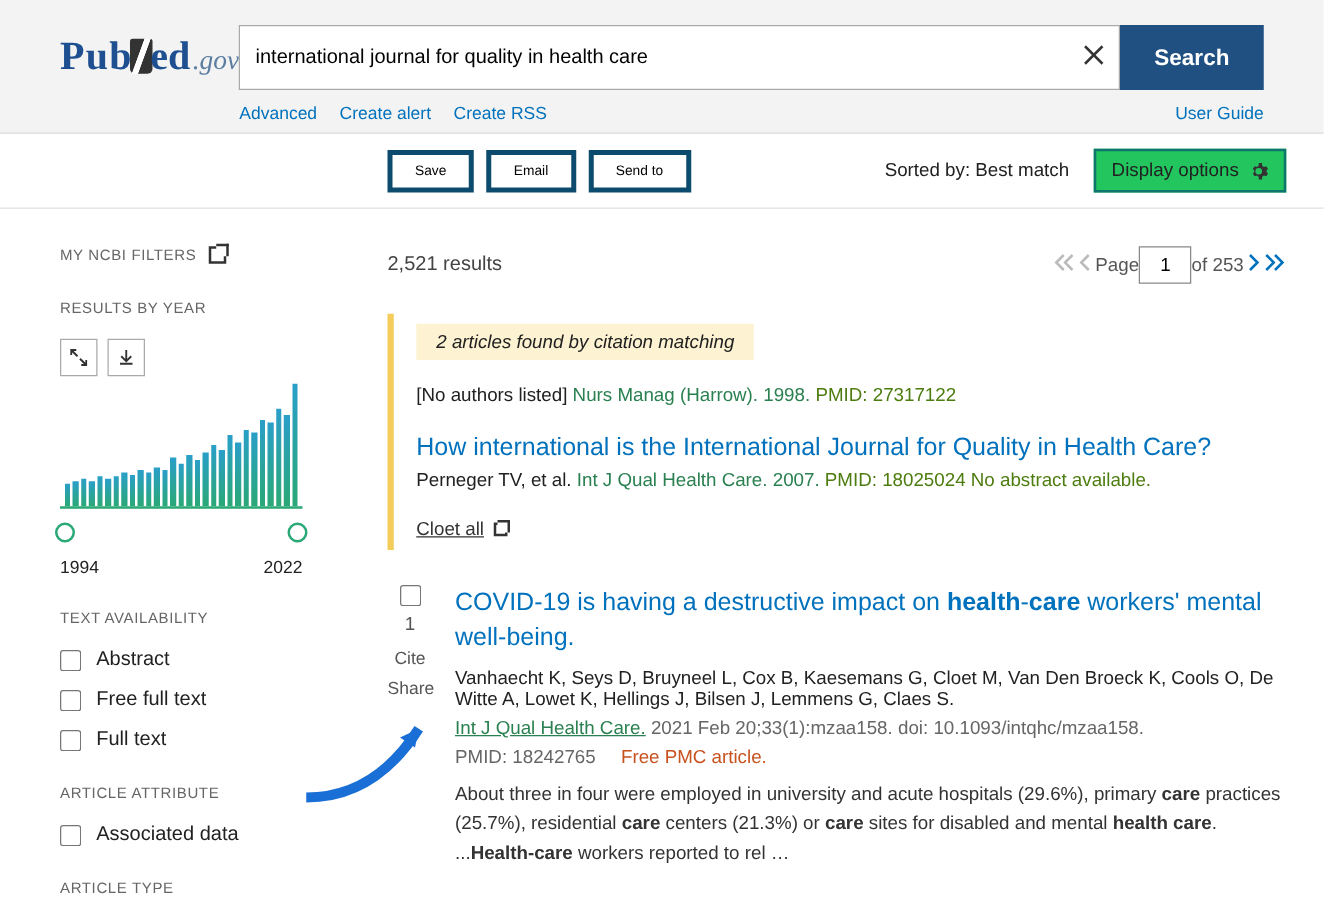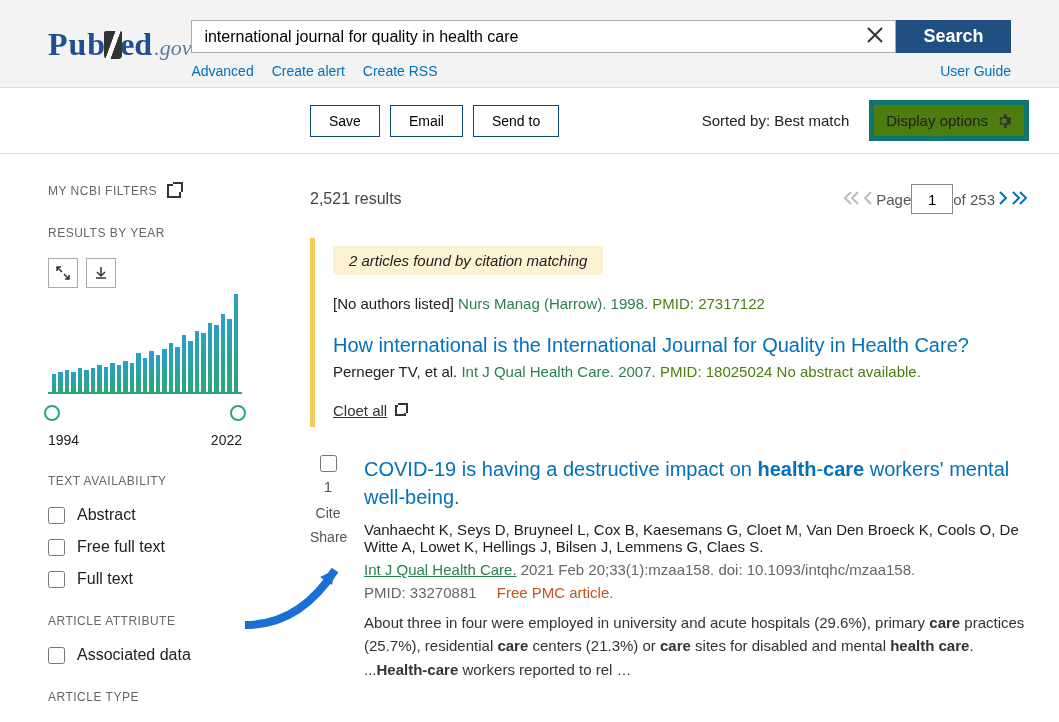--- a/index.html
+++ b/index.html
@@ -6,35 +6,35 @@
 body { font-family: -apple-system, "Segoe UI", Arial, sans-serif; font-size: 14px; color: #212121; background: #fff; }
 .header { background: #f3f3f3; border-bottom: 1px solid #ddd; padding: 20px 0 8px 0; }
 .header-inner { display: flex; align-items: flex-start; max-width: 1059px; margin: 0 auto; padding: 0 48px 0 48px; }
 .logo { display: flex; align-items: baseline; margin-top: 6px; }
 .logo-pub { font-family: Georgia, serif; font-size: 32px; font-weight: bold; color: #1d4f91; letter-spacing: 1px; }
 .logo-med { font-family: Georgia, serif; font-size: 32px; font-weight: bold; color: #1d4f91; position: relative; }
 .logo-book { display:inline-block; width:18px; height:28px; background: linear-gradient(110deg, #333 40%, #fff 42%, #fff 58%, #333 60%); border-radius: 2px 2px 4px 4px; transform: translateY(4px); margin: 0 -2px; }
 .logo-gov { font-family: Liberation Serif, serif; font-style: italic; font-size: 22px; color: #5a7da0; margin-left: 2px; }
 .search-col { flex: 1; }
 .search-row { display: flex; }
-.search-box { flex: 1; display: flex; align-items: center; background: #fff; border: 1px solid #aaa; height: 33px; justify-content: flex-end; }
+.search-box { flex: 1; display: flex; align-items: center; background: #fff; border: 1px solid #aaa; height: 52px; justify-content: flex-end; }
 .search-input { flex: 1; border: none; outline: none; font-size: 16px; padding: 0 12px; }
 .clear-btn { width: 40px; height: 42px; background: none; border: none; font-size: 22px; color: #333; cursor: pointer; }
 .search-btn { width: 115px; background: #205081; color: #fff; border: none; font-size: 18px; font-weight: 600; cursor: pointer; }
 .sub-links { margin-top: 10px; display: flex; gap: 18px; font-size: 14px; }
 .sub-links a { color: #0071bc; text-decoration: none; cursor: pointer; }
 .sub-links .spacer { flex: 1; }
 .user-guide { color: #0071bc; }
 
 .toolbar { border-bottom: 1px solid #e0e0e0; padding: 12px 0; }
 .toolbar-inner { max-width: 1059px; margin: 0 auto; padding: 0 30px 0 310px; display: flex; align-items: center; gap: 10px; }
-.tb-btn { border: 1px solid #0c4a6e; background: #fff; padding: 7px 18px; font-size: 14px; cursor: pointer; }
+.tb-btn { border: 4px solid #0c4a6e; background: #fff; padding: 7px 18px; font-size: 11px; cursor: pointer; }
 .tb-spacer { flex: 1; }
 .sorted-by { font-size: 15px; margin-right: 10px; }
-.display-opts { border: 5px solid #0f766e; background: #4d7c0f; padding: 7px 12px; font-size: 15px; cursor: pointer; display: inline-flex; align-items: center; gap: 8px; }
+.display-opts { border: 2px solid #0f766e; background: #22c55e; padding: 7px 12px; font-size: 15px; cursor: pointer; display: inline-flex; align-items: center; gap: 8px; }
 
 .main { display: flex; max-width: 1059px; margin: 0 auto; }
 .sidebar { width: 262px; padding: 30px 20px 0 48px; font-size: 14px; }
 .sb-head { font-size: 12px; color: #666; letter-spacing: 0.5px; text-transform: uppercase; margin-bottom: 18px; }
 .sb-head-row { display: flex; align-items: center; gap: 10px; margin-bottom: 28px; }
 .ext-icon { display:inline-block; width:14px; height:14px; border:2px solid #333; position:relative; }
 .ext-icon::after { content:""; position:absolute; top:-4px; right:-4px; width:8px; height:8px; border-top:2px solid #333; border-right:2px solid #333; background:#fff; }
 .chart-controls { display:flex; gap:8px; margin-bottom: 6px; }
 .chart-btn { width:30px; height:30px; border:1px solid #aaa; background:#fff; display:flex; align-items:center; justify-content:center; cursor:pointer; font-size:14px; }
 .chart { position: relative; height: 120px; margin-top: 4px; }
@@ -283,21 +283,21 @@
         <div class="act">Cite</div>
         <div class="act">Share</div>
       </div>
       <div class="result-body">
         <a class="result-title"><span>COVID-19 is having a destructive impact on </span><b>health</b><span>-</span><b>care</b><span> workers' mental well-being.</span></a>
         <div class="authors">Vanhaecht K, Seys D, Bruyneel L, Cox B, Kaesemans G, Cloet M, Van Den Broeck K, Cools O, De Witte A, Lowet K, Hellings J, Bilsen J, Lemmens G, Claes S.</div>
         <div class="pub-line">
           <span class="journal">Int J Qual Health Care.</span><span class="rest"> 2021 Feb 20;33(1):mzaa158. doi: 10.1093/intqhc/mzaa158.</span>
         </div>
         <div class="pmid-line">
-          <span class="pmid">PMID: 33270881</span>
+          <span class="pmid">PMID: 18242765</span>
           <span class="free">Free PMC article.</span>
         </div>
         <div class="snippet"><span>About three in four were employed in university and acute hospitals (29.6%), primary </span><b>care</b><span> practices (25.7%), residential </span><b>care</b><span> centers (21.3%) or </span><b>care</b><span> sites for disabled and mental </span><b>health care</b><span>. ...</span><b>Health-care</b><span> workers reported to rel …</span></div>
       </div>
     </div>
 
   </div>
 </div>
 
 </body></html>

